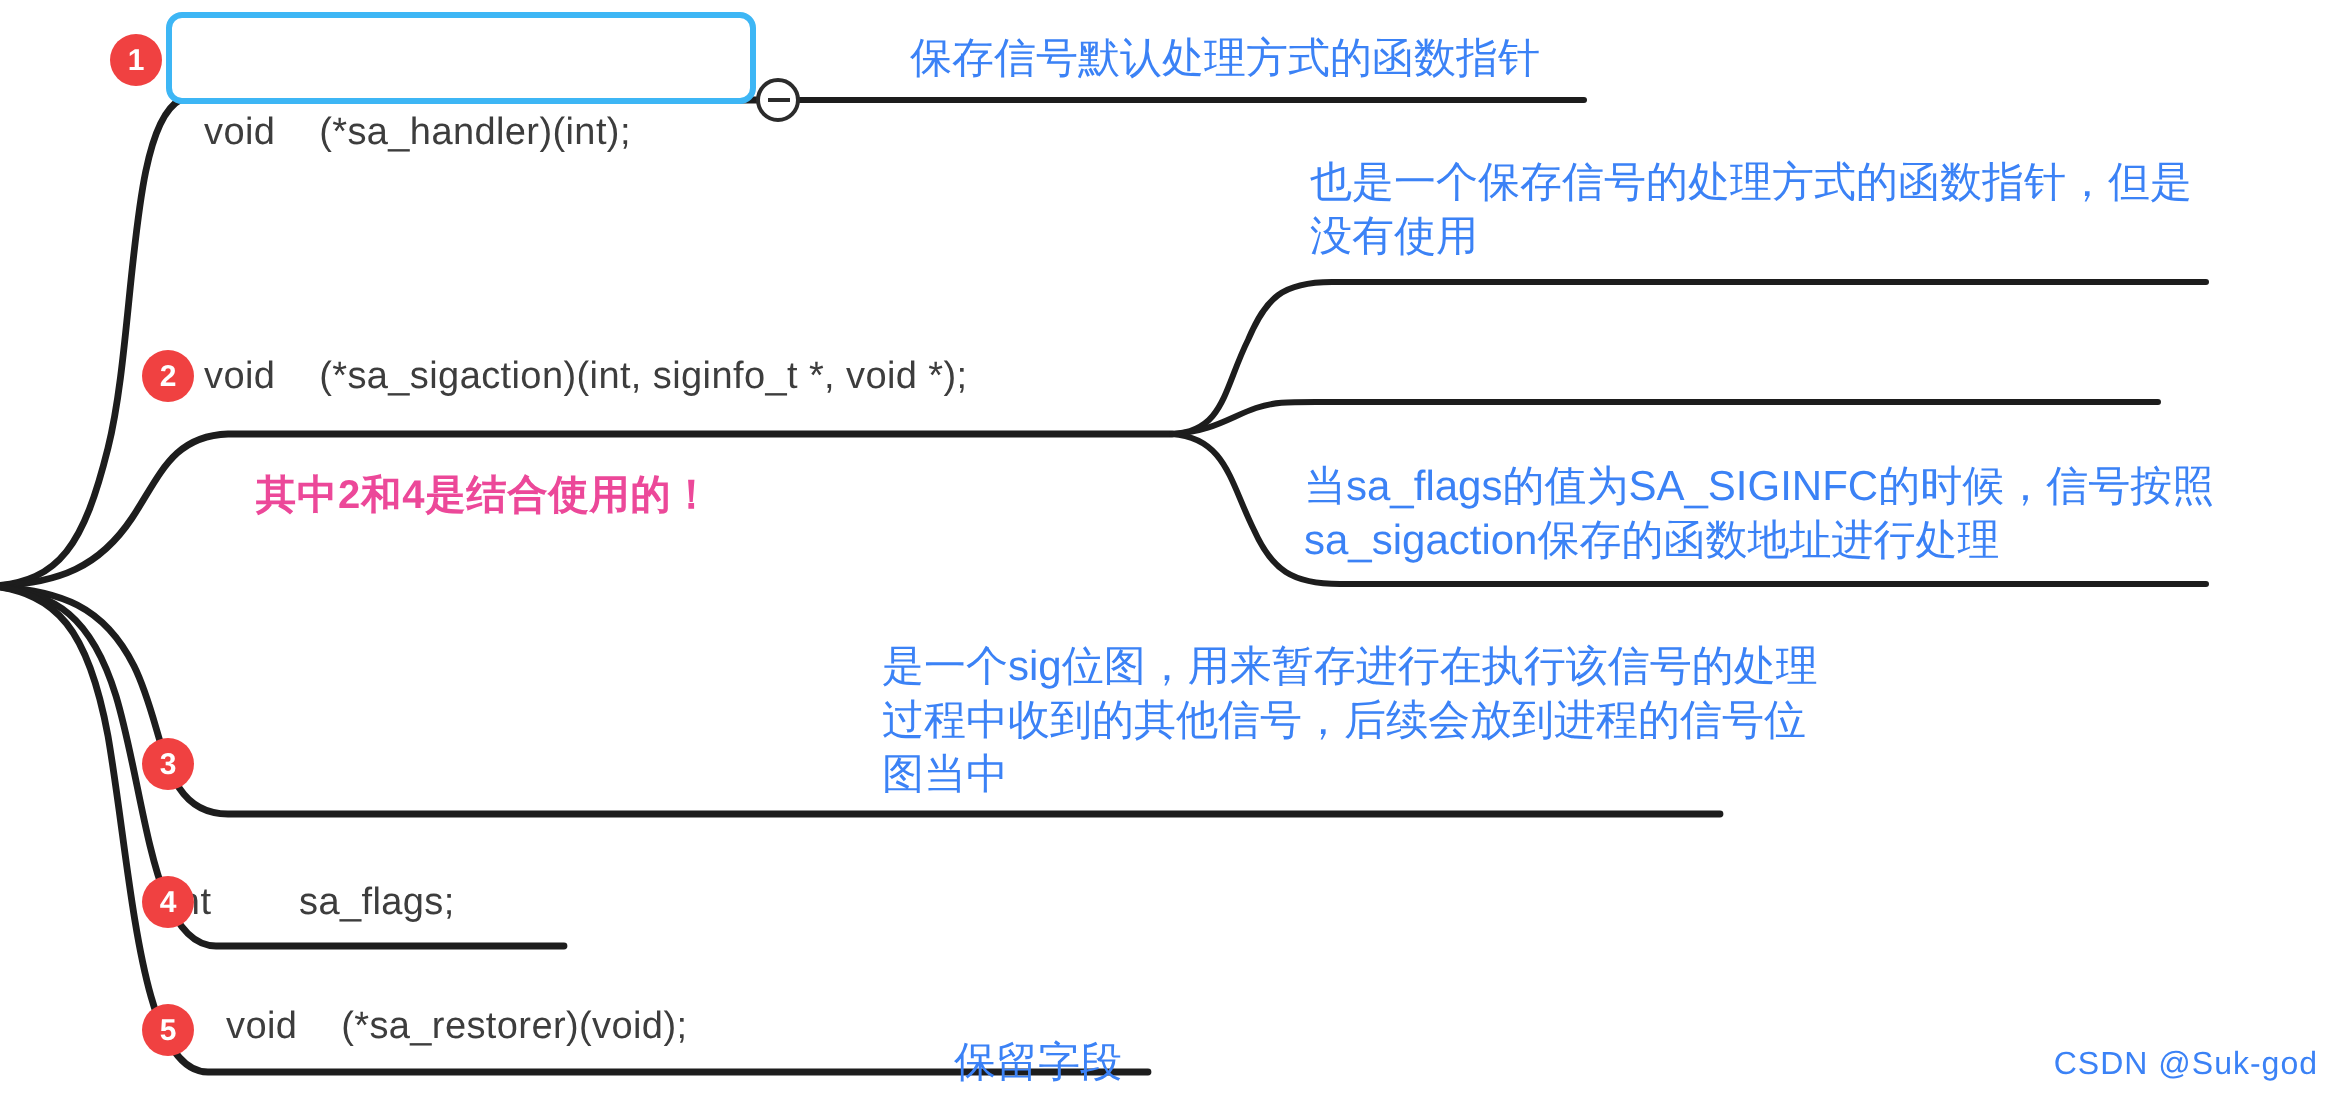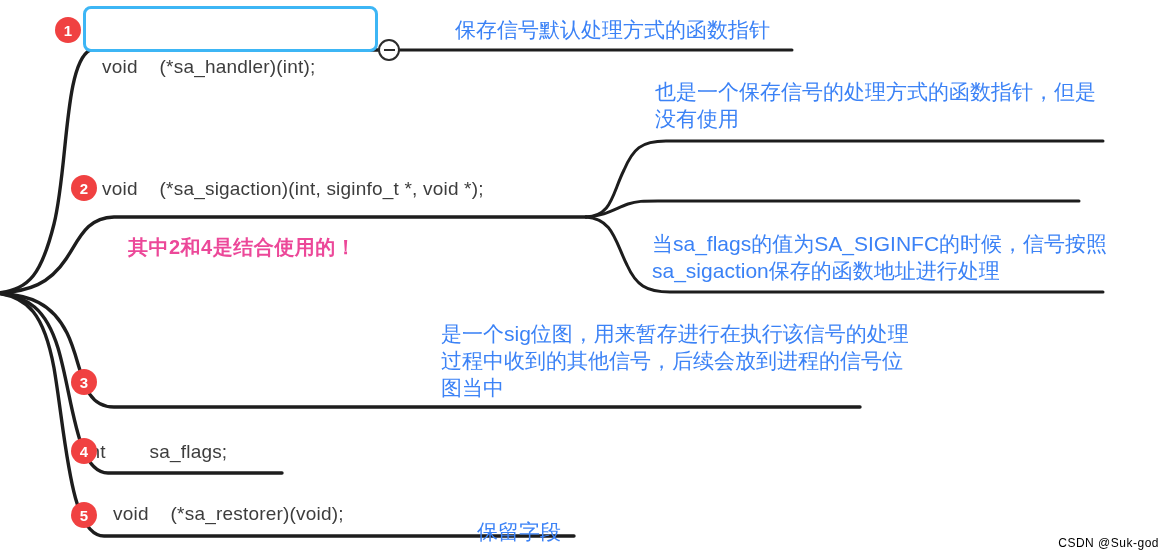--- a/index.html
+++ b/index.html
@@ -30,22 +30,22 @@
     border:3px solid #3db6f5;border-radius:8px;background:#ffffff;z-index:1;
   }
   .collapse-btn{
     position:absolute;left:378px;top:39px;width:18px;height:18px;
     background:#ffffff;border:2px solid #2b2b2b;border-radius:50%;
     z-index:5;display:flex;align-items:center;justify-content:center;
     cursor:pointer;
   }
   .collapse-btn .minus{width:11px;height:2px;background:#2b2b2b;}
   .watermark{
-    position:absolute;right:8px;top:524px;font-size:12px;color:#000000;
-    z-index:2;letter-spacing:.5px;margin-top:12px;
+    position:absolute;right:8px;top:524px;font-size:16px;color:#3b82f6;
+    z-index:2;letter-spacing:.5px;
   }
 </style>
 </head>
 <body>
 
 <div class="canvas">
 
   <svg width="1167" height="556" viewBox="0 0 1167 556">
     <g fill="none" stroke="#1d1d1d" stroke-width="3.4" stroke-linecap="round">
       <path d="M -4 293 C 30 291 42 272 54 224 C 68 168 64 64 90 50 L 378 50"></path>

